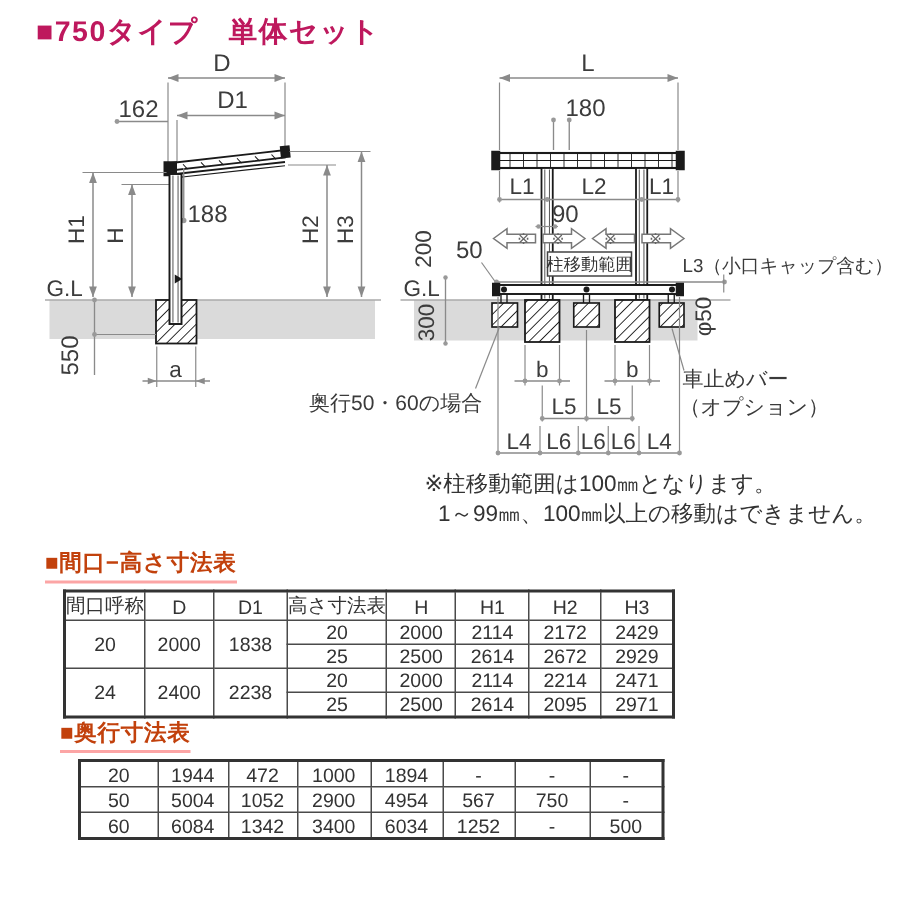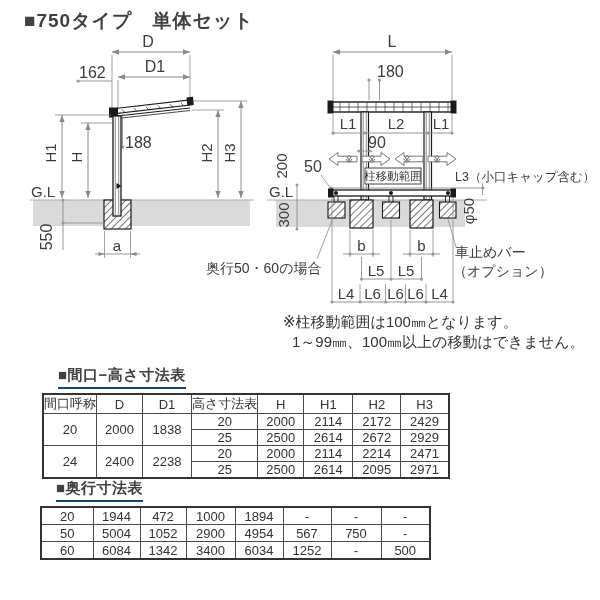--- a/index.html
+++ b/index.html
@@ -1,28 +1,28 @@
 <!DOCTYPE html>
 <html><head>
 <meta charset="utf-8">
 <style>
   html,body{margin:0;padding:0;}
   body{width:600px;height:600px;background:#ffffff;font-family:"Liberation Sans","DejaVu Sans",sans-serif;overflow:hidden;}
   .canvas{position:relative;width:600px;height:600px;background:#fff;}
-  .page-title{position:absolute;left:24px;top:8px;font-size:19px;font-weight:bold;color:#404040;letter-spacing:1px;}
+  .page-title{position:absolute;left:24px;top:8px;font-size:19px;font-weight:bold;color:#be185d;letter-spacing:1px;}
   svg text{font-family:"Liberation Sans","DejaVu Sans",sans-serif;}
   .dim{fill:#3c3c3c;font-size:15px;}
   .dim-lg{fill:#3c3c3c;font-size:16px;}
   .lbl{fill:#3a3a3a;font-size:14px;}
   .lbl-s{fill:#3a3a3a;font-size:12.5px;}
   .note-t{fill:#333;font-size:15px;}
   .mark{fill:#666;font-size:10px;}
   .boxlbl{fill:#333;font-size:11.5px;}
   .tbl-wrap{position:absolute;}
-  .tbl-title{display:inline-block;font-size:15px;font-weight:bold;color:#404040;border-bottom:2px solid #0c4a6e;padding-bottom:2px;letter-spacing:0.5px;margin-left:28px;}
+  .tbl-title{display:inline-block;font-size:15px;font-weight:bold;color:#c2410c;border-bottom:2px solid #fca5a5;padding-bottom:2px;letter-spacing:0.5px;}
   table.spec{border-collapse:collapse;table-layout:fixed;margin-top:4px;border:2px solid #333;margin-left:12px;}
   table.spec td,table.spec th{border:1px solid #4a4a4a;text-align:center;vertical-align:middle;font-size:13px;font-weight:normal;color:#333;padding:0;overflow:hidden;white-space:nowrap;}
   table.spec th{height:18px;}
   #t1 td{height:15px;}
   #t2 td{height:16px;}
 </style>
 </head>
 <body>
 
 <div class="canvas">
@@ -357,21 +357,21 @@
         <td>25</td>
         <td>2500</td>
         <td>2614</td>
         <td>2095</td>
         <td>2971</td>
       </tr>
     </tbody>
       </table>
   </div>
 
-  <div class="tbl-wrap" style="left:28px;top:479px;">
+  <div class="tbl-wrap" style="left:40px;top:479px;">
     <span class="tbl-title">■奥行寸法表</span>
     <table class="spec" id="t2">
       <colgroup>
         <col style="width:52px">
           <col style="width:47px">
           <col style="width:46px">
           <col style="width:49px">
         <col style="width:48px">
           <col style="width:48px">
           <col style="width:50px">

